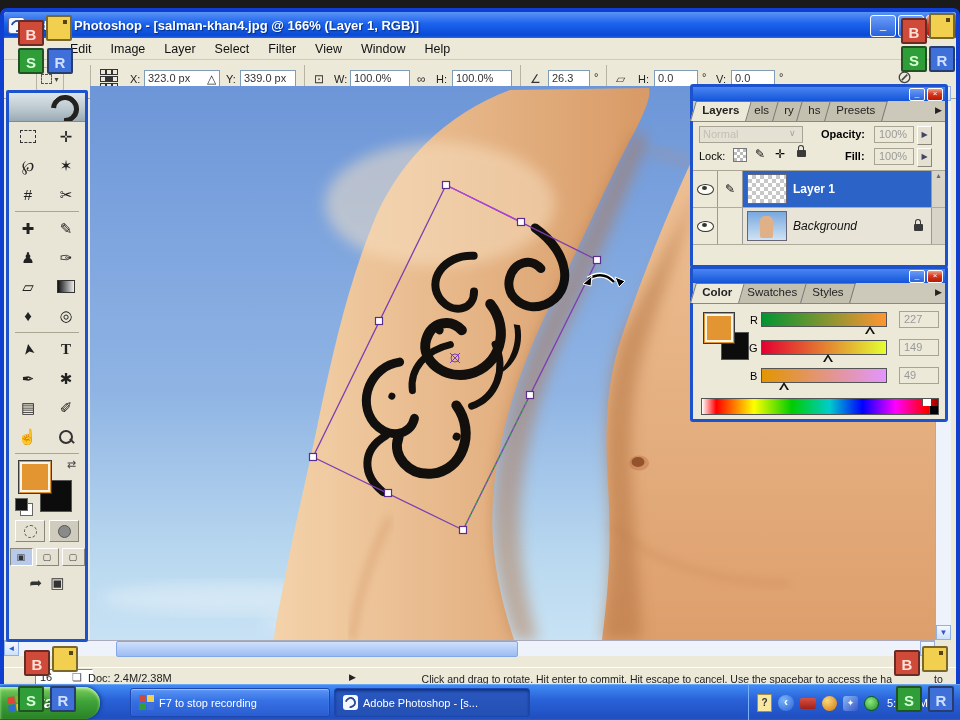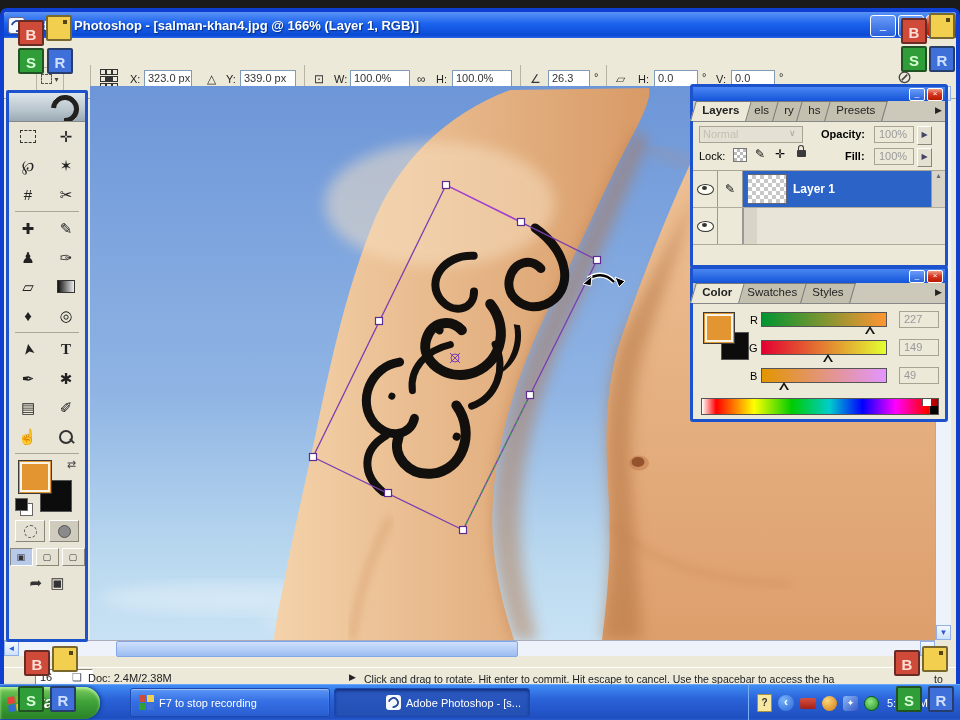--- a/index.html
+++ b/index.html
@@ -132,21 +132,21 @@
     background:linear-gradient(#3f8cf4,#2a62d8 40%,#1f4fc0 92%,#2f63d8);border-top:1px solid #6ca6f8;}
   #startbtn{left:0;top:2px;width:100px;height:32px;border-radius:0 16px 16px 0;
     background:linear-gradient(#7ece5e,#3fa33a 45%,#2a8226);box-shadow:inset 0 2px 3px #b8f098,1px 0 4px #0a3a80;
     display:flex;align-items:center;color:#fff;font-size:17px;font-weight:bold;font-style:italic;
     text-shadow:1px 1px 2px #1a4a10;padding-left:8px;box-sizing:border-box;}
   .winflag{width:16px;height:15px;margin-right:5px;display:grid;grid-template-columns:7px 7px;grid-gap:1px;transform:rotate(-6deg) skewY(-4deg);}
   .winflag i{border-radius:1px;}
   .taskbtn{top:3px;height:29px;border-radius:3px;border:1px solid #1b47b0;color:#fff;font-size:11px;
     display:flex;align-items:center;gap:5px;padding:0 8px;box-sizing:border-box;
     background:linear-gradient(#5a96f5,#3570e4 45%,#2a5ed0);box-shadow:inset 0 1px 1px #9cc2fa;white-space:nowrap;overflow:hidden;}
-  .taskbtn.pressed{background:linear-gradient(#2a58c0,#2450b4);box-shadow:inset 0 2px 3px #12307c;justify-content:flex-end;}
+  .taskbtn.pressed{background:linear-gradient(#2a58c0,#2450b4);box-shadow:inset 0 2px 3px #12307c;}
   .bsrmini{width:15px;height:15px;display:grid;grid-template-columns:7px 7px;grid-gap:1px;flex:none;}
   .psmini{width:15px;height:15px;background:#f4f8ff;border-radius:3px;position:relative;flex:none;}
   .psmini:after{content:"";position:absolute;left:2px;top:2px;width:7px;height:7px;border:2px solid #2a4a9a;
     border-left-color:transparent;border-radius:50%;transform:rotate(-35deg);}
   #tray{left:748px;top:0;width:212px;height:36px;border-left:1px solid #7ab0f8;
     background:linear-gradient(#3f8cf4,#2a62d8 40%,#1f4fc0 92%,#2f63d8);display:flex;align-items:center;gap:6px;
     padding-left:8px;box-sizing:border-box;}
   .trayicon{flex:none;}
   #clock{color:#fff;font-size:11px;margin-left:2px;}
   
@@ -168,40 +168,50 @@
     <div id="titlebar" class="ab">
       <span class="psicon"></span>
       <span id="titletext">Adobe Photoshop - [salman-khan4.jpg @ 166% (Layer 1, RGB)]</span>
       <span class="winbtns">
         <span class="wbtn">_</span>
         <span class="wbtn">□</span>
         <span class="wbtn close">✕</span>
       </span>
     </div>
 
+    <div id="menubar" class="ab">
+      <span class="mitem">Edit</span>
+      <span class="mitem">Image</span>
+      <span class="mitem">Layer</span>
+      <span class="mitem">Select</span>
+      <span class="mitem">Filter</span>
+      <span class="mitem">View</span>
+      <span class="mitem">Window</span>
+      <span class="mitem">Help</span>
+    </div>
 
     <div id="optionsbar" class="ab">
       <span class="ab presetbtn" style="left:32px;top:7px;">
         <b></b>
         <s>▾</s>
       </span>
       <span class="ab vsep" style="left:86px;"></span>
       <span class="ab refgrid" style="left:96px;top:9px;">
         <i></i>
           <i></i>
           <i></i>
           <i></i>
           <i class="fill"></i>
           <i></i>
           <i></i>
           <i></i>
           <i></i>
       </span>
       <span class="ab lbl" style="left:126px;top:13px;">X:</span>
-      <span class="ab opinput" style="left:140px;top:10px;width:48px;">323.0 px</span>
+      <span class="ab opinput" style="left:140px;top:10px;width:76px;">323.0 px</span>
       <span class="ab icn" style="left:203px;top:12px;">△</span>
       <span class="ab lbl" style="left:222px;top:13px;">Y:</span>
       <span class="ab opinput" style="left:236px;top:10px;width:56px;">339.0 px</span>
       <span class="ab vsep" style="left:300px;"></span>
       <span class="ab icn" style="left:310px;top:12px;">⊡</span>
       <span class="ab lbl" style="left:330px;top:13px;">W:</span>
       <span class="ab opinput" style="left:346px;top:10px;width:60px;">100.0%</span>
       <span class="ab icn" style="left:413px;top:12px;">∞</span>
       <span class="ab lbl" style="left:432px;top:13px;">H:</span>
       <span class="ab opinput" style="left:448px;top:10px;width:60px;">100.0%</span>
@@ -218,21 +228,21 @@
       <span class="ab opinput" style="left:727px;top:10px;width:44px;">0.0</span>
       <span class="ab lbl" style="left:775px;top:11px;">°</span>
       <span class="ab" style="left:893px;top:6px;font-size:18px;color:#444;">⊘</span>
     </div>
 
     <div id="statusbar" class="ab">
       <span class="ab inset" style="left:3px;top:1px;width:58px;height:16px;padding:1px 0 0 4px;box-sizing:border-box;">16</span>
       <span class="ab" style="left:68px;top:3px;color:#556;">❏</span>
       <span class="ab" style="left:84px;top:4px;">Doc: 2.4M/2.38M</span>
       <span class="ab" style="left:345px;top:4px;font-size:9px;">▶</span>
-      <span class="ab" style="left:360px;top:4.5px;width:528px;overflow:hidden;white-space:nowrap;font-size:10.5px;">Click and drag to rotate. Hit enter to commit. Hit escape to cancel. Use the spacebar to access the ha</span>
+      <span class="ab" style="left:360px;top:4.5px;width:528px;overflow:hidden;white-space:nowrap;font-size:10.5px;text-align:right;">Click and drag to rotate. Hit enter to commit. Hit escape to cancel. Use the spacebar to access the ha</span>
       <span class="ab" style="left:900px;top:4.5px;font-size:10.5px;padding-left:30px;">to</span>
     </div>
   </div>
 
   <svg id="canvas" class="ab" viewBox="0 0 845 554">
     <defs>
       <linearGradient id="sky" x1="0" y1="0" x2="0" y2="1">
         <stop offset="0" stop-color="#6d96d8"></stop>
           <stop offset=".55" stop-color="#8fb4e4"></stop>
         <stop offset=".85" stop-color="#b9d8ef"></stop>
@@ -467,20 +477,25 @@
           <span class="lthumb trans"></span>
           <span class="lname" style="color:#fff;font-weight:bold;">Layer 1</span>
         </span>
         <span style="width:13px;background:#d8d4c8;border-left:1px solid #999;text-align:center;font-size:8px;color:#667;">▴</span>
       </div>
       <div class="lrow">
         <span class="lcell">
             <span class="eye"></span>
           </span>
         <span class="lcell"></span>
+        <span style="flex:1;display:flex;position:relative;">
+          <span class="lthumb photo"></span>
+          <span class="lname" style="font-style:italic;color:#111;">Background</span>
+          <span class="lockicon" style="position:absolute;right:8px;top:10px;"></span>
+        </span>
         <span style="width:13px;background:#d8d4c8;border-left:1px solid #999;"></span>
       </div>
     </div>
   </div>
 
   <div id="colorpal" class="ab palette">
     <div class="ptitle">
       <span class="pbtns">
         <span class="pbtn">_</span>
         <span class="pbtn close">×</span>

